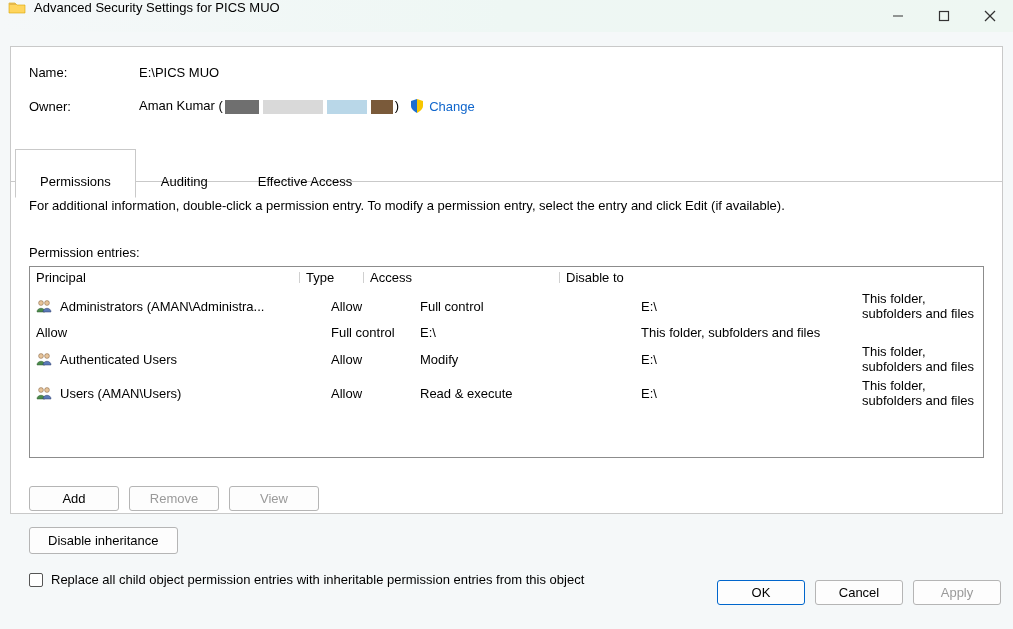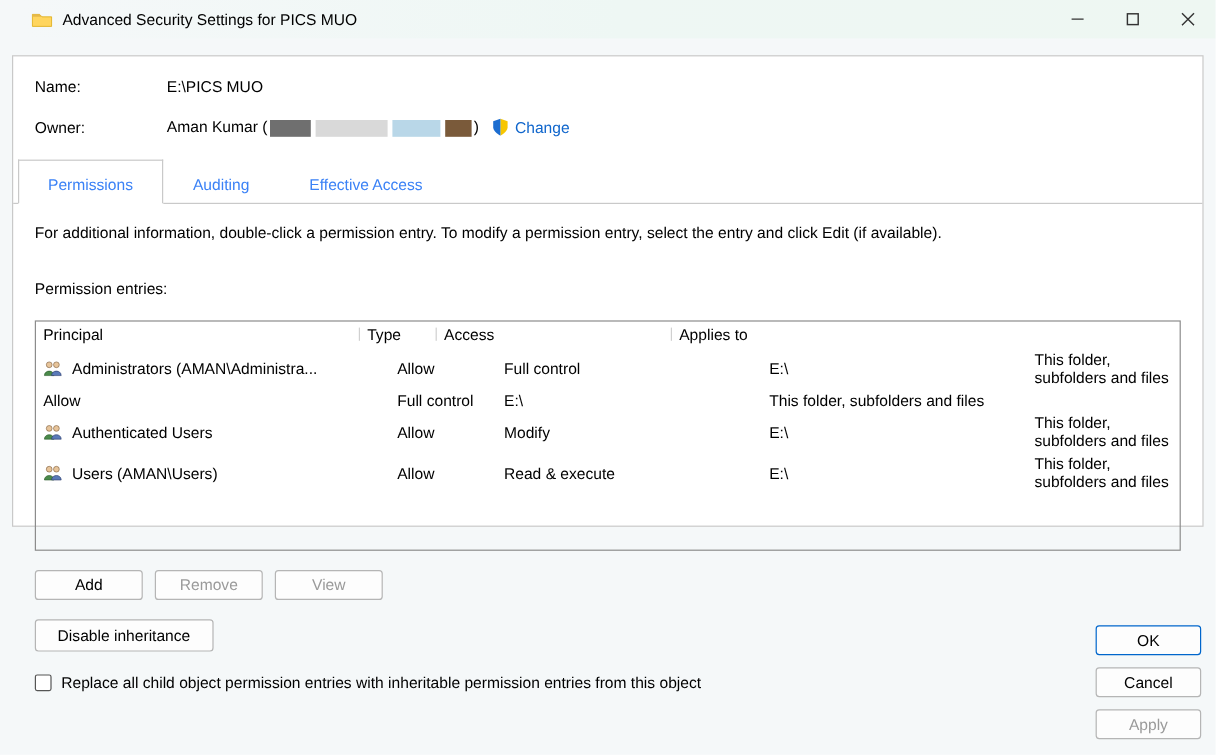--- a/index.html
+++ b/index.html
@@ -9,24 +9,23 @@
     font-size: 13px;
     background: #f5f8f9;
     color: #000;
     width: 1013px;
     height: 629px;
     overflow: hidden;
   }
   .titlebar {
     height: 32px;
     display: flex;
-    align-items: center;
+    align-items: flex-start;
     padding: 0 0 0 8px;
     background: linear-gradient(to right, #f5f8f9, #eef7f4, #eef7f2);
-    margin-left: 18px;
   }
   .titlebar .folder-icon {
     width: 18px; height: 14px;
     margin-right: 8px;
   }
   .titlebar .title {
     flex: 1;
     font-size: 13px;
   }
   .winbtns { display:flex; height:100%; }
@@ -34,88 +33,88 @@
     width: 46px;
     display:flex; align-items:center; justify-content:center;
     color:#333;
   }
   .winbtn svg { stroke:#333; }
   .panel {
     margin: 14px 10px 8px 10px;
     border: 1px solid #c9c9c9;
     background: #fff;
     padding: 18px 18px 14px 18px;
-    height: 393px;
+    height: 468px;
     position:relative;
   }
   .rowline { display:flex; align-items:center; margin-bottom:18px; }
   .rowline .lbl { width: 110px; }
   .owner-redact {
     display:inline-block; height:14px; vertical-align:middle;
     margin: 0 2px;
   }
   .shield { width:16px; height:16px; vertical-align:middle; margin:0 4px 0 10px;}
   .change-link { color:#1066cc; cursor:pointer; }
   .tabs { display:flex; border-bottom:1px solid #c9c9c9; margin: 6px -18px 16px -18px; padding-left:4px;}
   .tab {
-    padding: 12px 24px 8px 24px;
-    color:#3b82f6;
+    padding: 24px 24px 8px 24px;
+    color:#000000;
     border:1px solid transparent;
-    position:relative; top:1px;
+    position:relative; top:17px;
     cursor:default;
   }
   .tab.active {
     border:1px solid #c9c9c9;
     border-bottom:1px solid #fff;
     background:#fff;
   }
   .infotext { margin-bottom:32px; }
-  .subhdr { margin-bottom:19px; }
+  .subhdr { margin-bottom:6px; }
   .perm-table {
     border:1px solid #8c8c8c;
     height: 192px;
     overflow:hidden;
   }
   .perm-head, .perm-row {
     display:grid;
     grid-template-columns: 270px 64px 196px 196px 1fr;
     align-items:center;
     padding: 3px 6px;
   }
   .perm-head { border-bottom:1px solid transparent; }
   .perm-head > div { position:relative; }
   .perm-head > div:not(:last-child)::after {
     content:""; position:absolute; right:6px; top:2px; bottom:2px;
     border-right:1px solid #d0d0d0;
   }
   .perm-row { padding-top:2px; padding-bottom:2px;gap:25px; }
   .principal-cell { display:flex; align-items:center; gap:6px; white-space:nowrap; overflow:hidden; text-overflow:ellipsis;}
   .users-icon { width:18px; height:14px; flex:0 0 auto;}
-  .btnrow { display:flex; gap:10px; margin-top:16px; }
+  .btnrow { display:flex; gap:10px; margin-top:28px; }
   .btn {
     min-width: 90px;
     padding: 4px 14px;
     border:1px solid #b5b5b5;
     background:#fdfdfd;
     border-radius:3px;
     text-align:center;
     cursor:default;
     font: inherit;
   }
   .btn.disabled { color:#9a9a9a; }
   .disable-inh { margin-top:16px; display:inline-block; padding:5px 18px;}
   .chk-row { display:flex; align-items:center; gap:8px; margin-top:18px; }
   .chk {
     width:14px; height:14px; border:1px solid #555; border-radius:2px;
     background:#fff;
   }
   .footer {
     position:absolute;
-    right:12px; bottom:13px;
-    display:flex; gap:10px;flex-direction:column;
+    right:12px; bottom:24px;
+    display:flex; gap:10px;
   }
   .fbtn {
     width:88px; padding:4px 0;
     border:1px solid #b5b5b5;
     border-radius:3px;
     text-align:center;
     background:#fdfdfd;
     font: inherit;
   }
   .fbtn.primary { border:1.5px solid #0066cc; color:#000; }
@@ -176,21 +175,21 @@
   </div>
 
   <div class="infotext">For additional information, double-click a permission entry. To modify a permission entry, select the entry and click Edit (if available).</div>
   <div class="subhdr">Permission entries:</div>
 
   <div class="perm-table">
     <div class="perm-head">
       <div>Principal</div>
       <div>Type</div>
       <div>Access</div>
-      <div>Applies to</div>
+      <div>Disable to</div>
     </div>
     <div id="rows-container">
         <div class="perm-row">
           <div class="principal-cell">
             <svg class="users-icon" viewBox="0 0 18 14">
 <circle cx="5" cy="4" r="2.4" fill="#e7c49a" stroke="#7a5a3a" stroke-width="0.5"></circle>
 <circle cx="11" cy="4" r="2.4" fill="#e7c49a" stroke="#7a5a3a" stroke-width="0.5"></circle>
 <path d="M1 13 C1 8 9 8 9 13 Z" fill="#4a8a4a" stroke="#2c5a2c" stroke-width="0.5"></path>
 <path d="M7 13 C7 8 15 8 15 13 Z" fill="#5a7ab8" stroke="#2c3a6a" stroke-width="0.5"></path>
 </svg>

